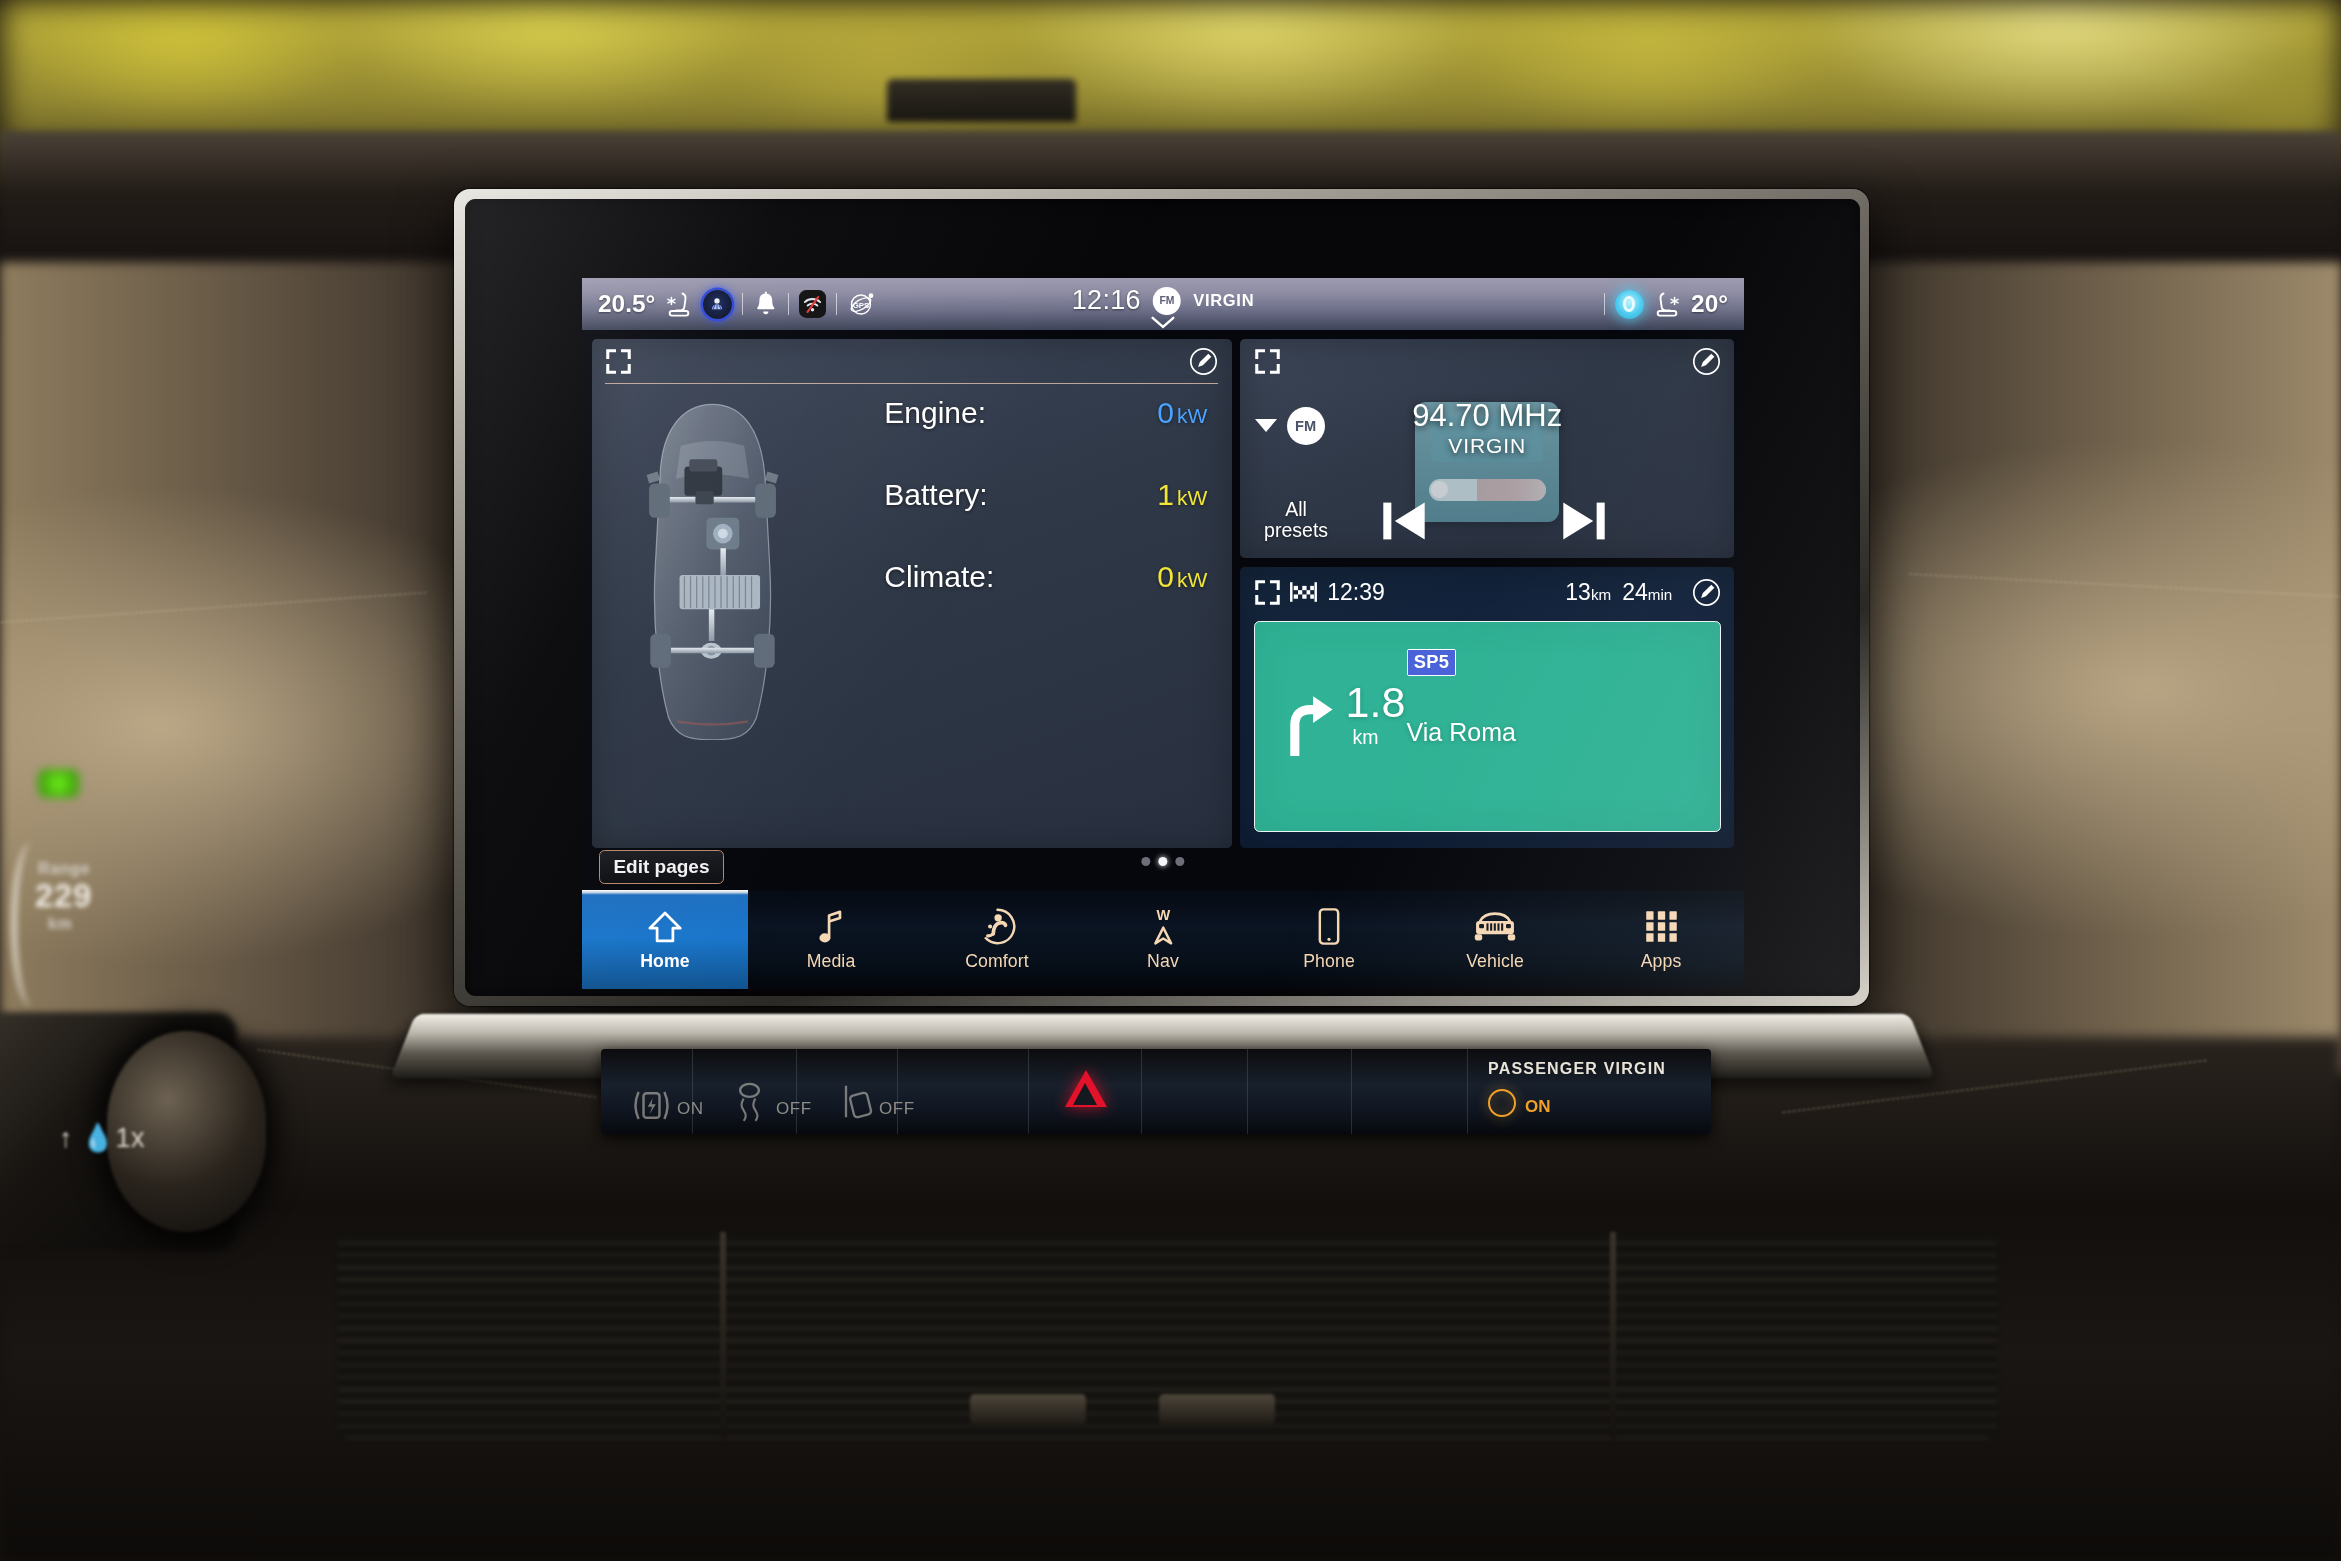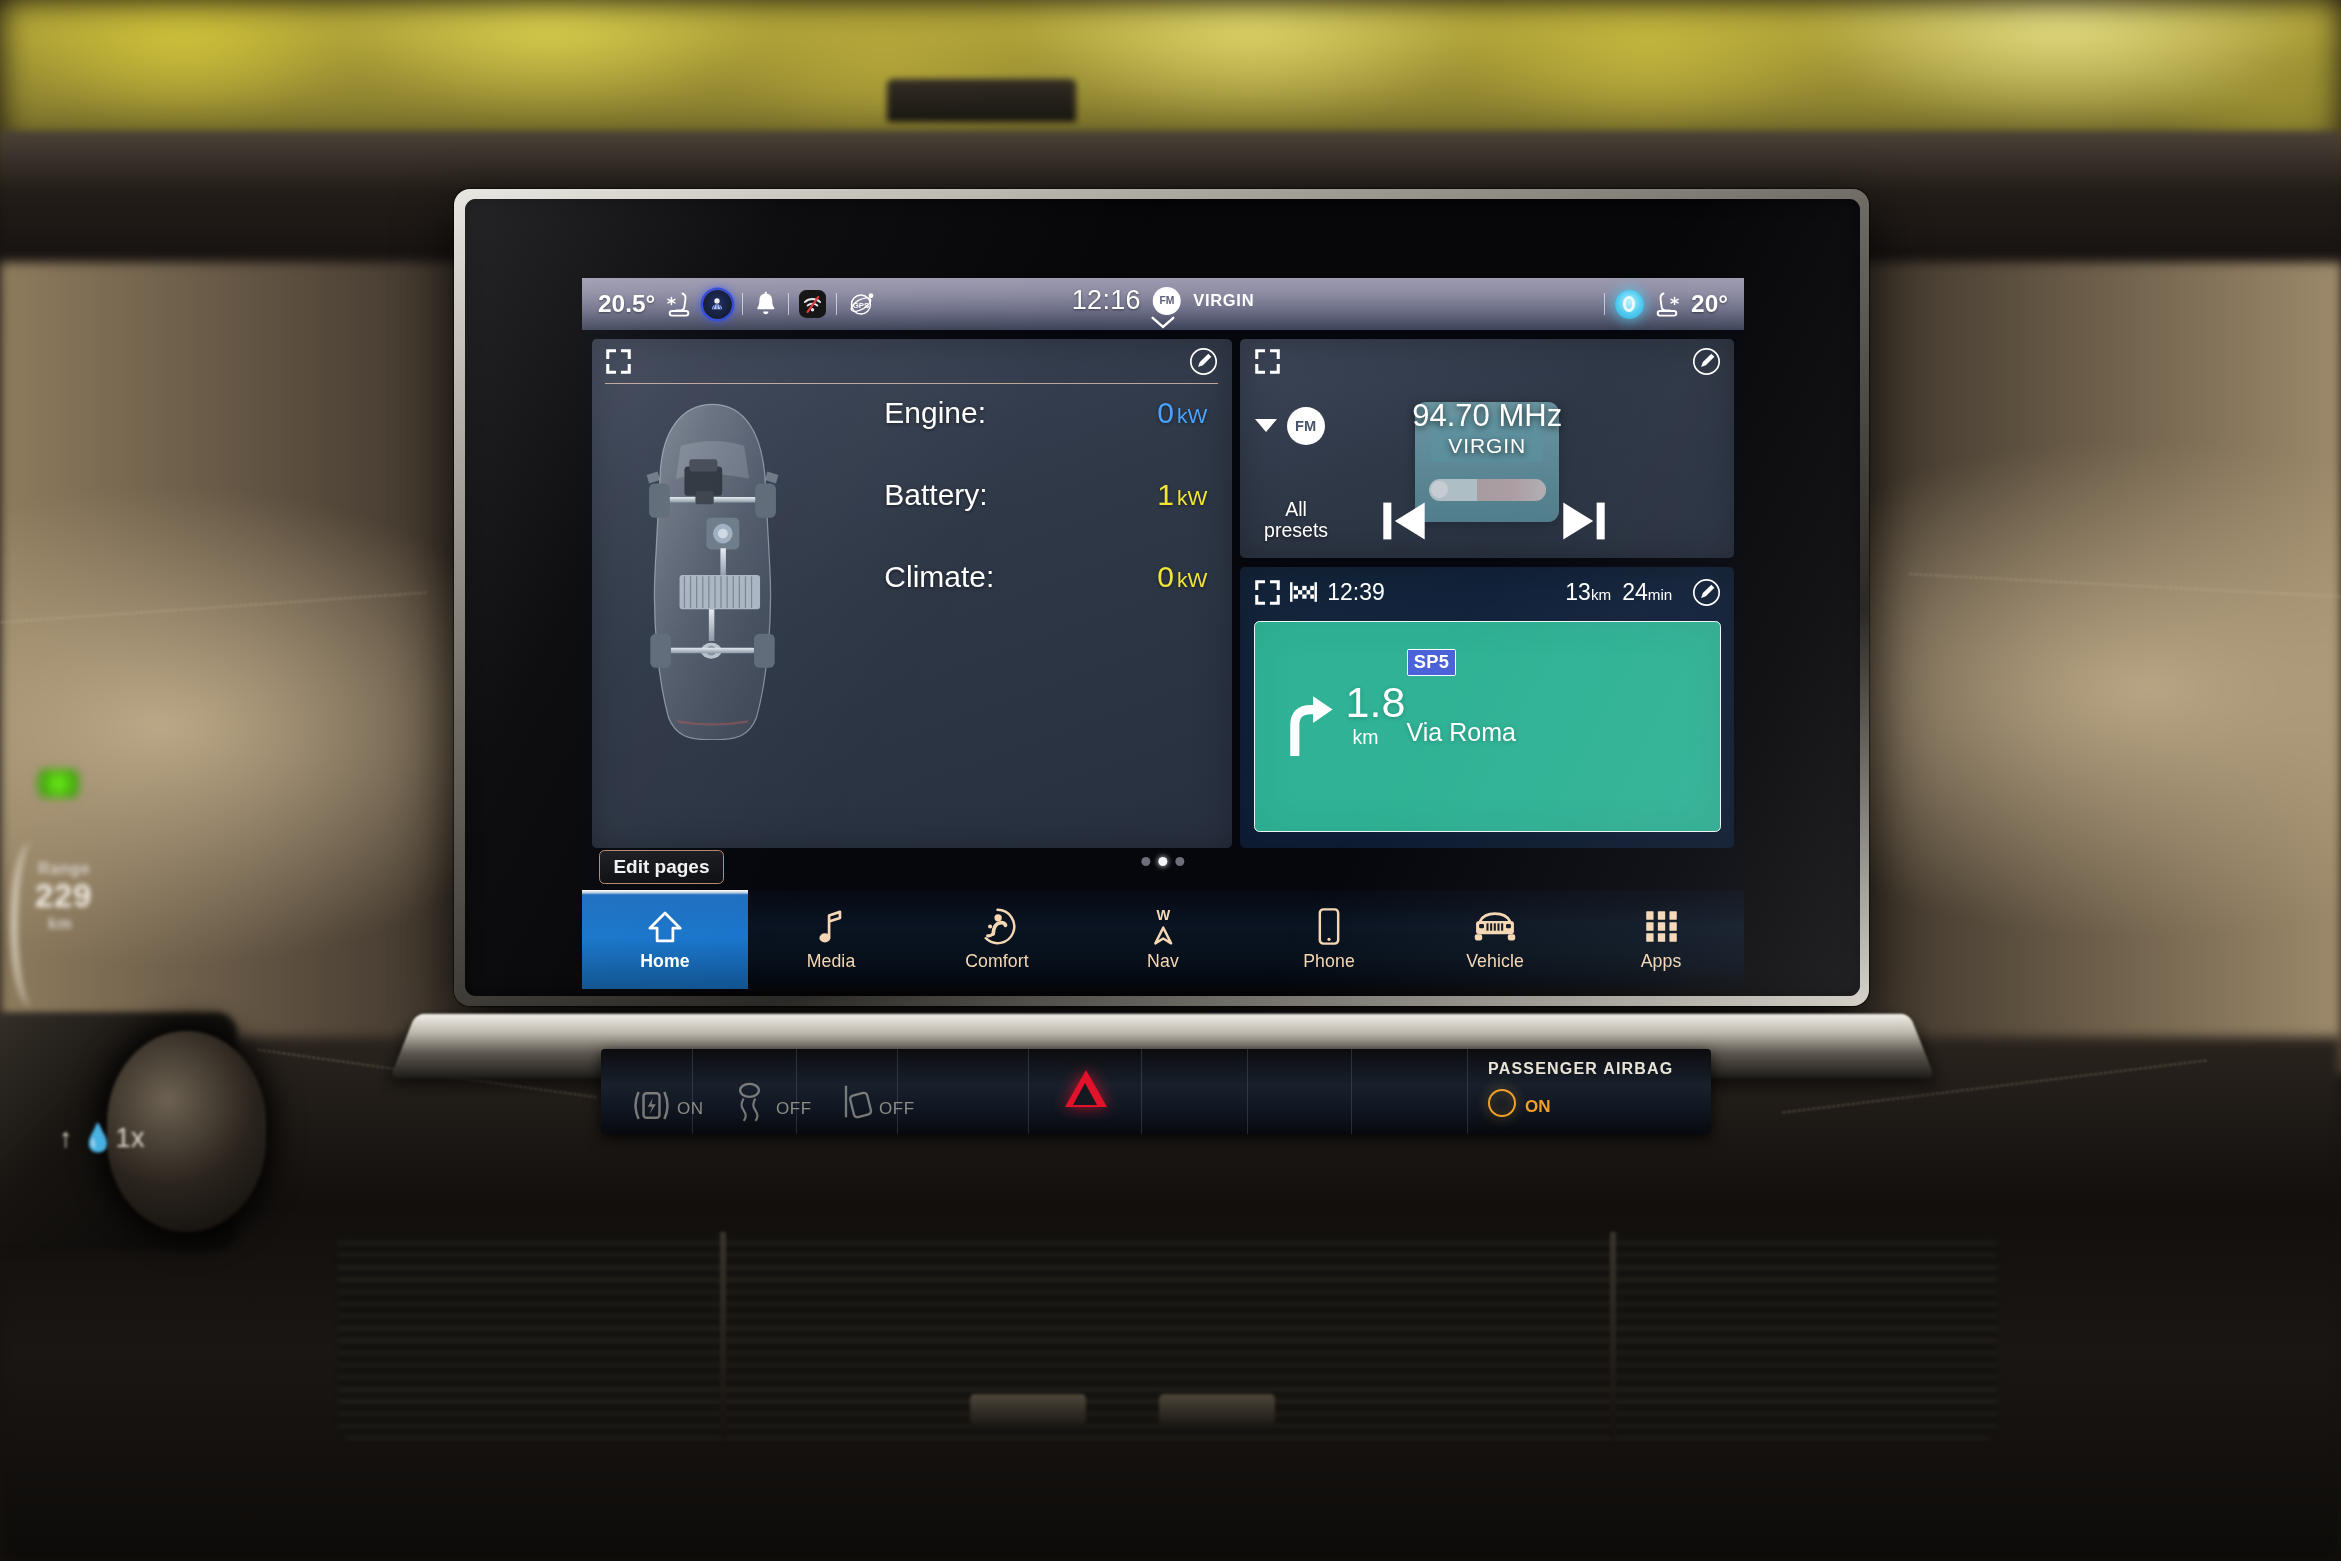--- a/index.html
+++ b/index.html
@@ -823,21 +823,21 @@
   <span class="btn-lab" style="left:175px; top:50px;">OFF</span>
 
   <svg viewBox="0 0 60 70" style="position:absolute;left:238px;top:32px;width:35px;height:41px;opacity:.55;">
     <path d="M12 8 v54" fill="none" stroke="#cfcac0" stroke-width="4"></path>
     <rect x="22" y="22" width="30" height="38" rx="6" fill="none" stroke="#cfcac0" stroke-width="4" transform="rotate(-14 37 41)"></rect>
   </svg>
   <span class="btn-lab" style="left:278px; top:50px;">OFF</span>
 
   <div class="hazard"></div>
 
-  <span class="airbag-txt">PASSENGER AIRBAG</span>
+  <span class="airbag-txt">PASSENGER VIRGIN</span>
   <span class="airbag-ic"></span>
   <span class="airbag-on">ON</span>
 </div>
 
 <div class="vents"></div>
 <div class="vent-sep" style="left:720px;"></div>
 <div class="vent-sep" style="left:1610px;"></div>
 <div class="vent-ctrl" style="left:970px;"></div>
 <div class="vent-ctrl" style="left:1159px;"></div>
 

